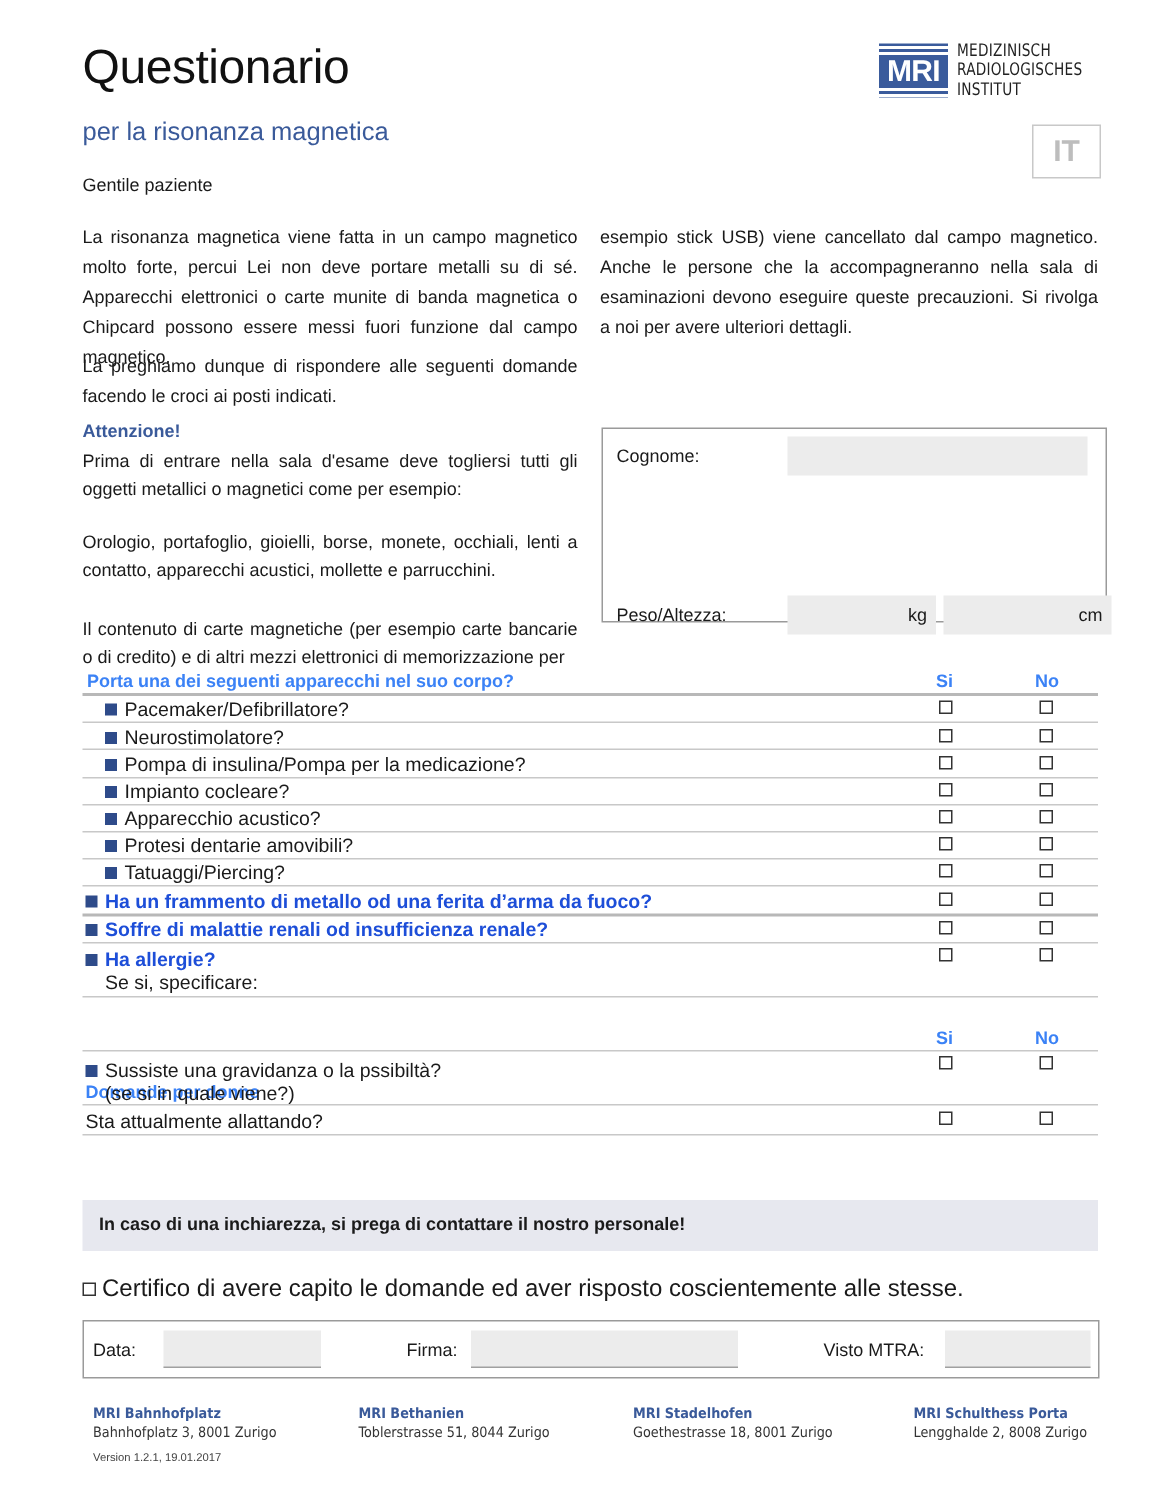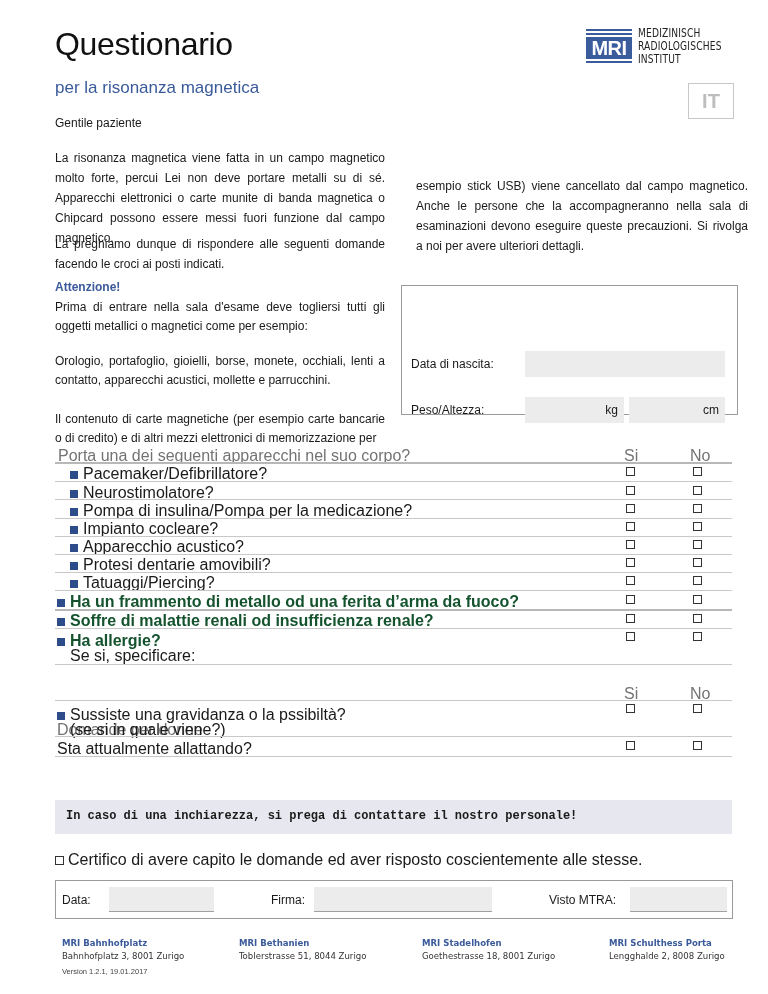--- a/index.html
+++ b/index.html
@@ -14,39 +14,39 @@
      background: repeating-linear-gradient(to bottom, #3a5b9c 0 2px, #ffffff 2px 4px); }
   .logo-mark span { position:absolute; left:0; top:9px; width:46px; text-align:center;
      font-family:"Liberation Sans", sans-serif; font-weight:bold; font-size:20px; line-height:20px; color:#ffffff;
      letter-spacing:-0.5px; background:#3a5b9c; height:19px; }
   .logo-text { position:absolute; left:52px; top:0; font-family:"DejaVu Sans Condensed","DejaVu Sans", sans-serif;
      font-size:11.5px; line-height:13px; color:#222; letter-spacing:0.2px; transform:scaleX(0.88); transform-origin:left top; }
   .lang-box { left:688px; top:83px; width:44px; height:34px; border:1px solid #c8c8c8;
      font-size:20px; font-weight:bold; color:#bdbdbd; text-align:center; line-height:34px; }
   .para { font-size:12px; line-height:20px; text-align:justify; }
   .p1 { left:55px; top:148px; width:330px; }
-  .p2 { left:416px; top:148px; width:332px;margin-top:28px; }
+  .p2 { left:400px; top:148px; width:332px; }
   .p3 { left:55px; top:234px; width:330px; }
   .att-title { left:55px; top:280px; font-size:12px; font-weight:bold; color:#3a5a9a; }
   .p4 { left:55px; top:298px; width:330px; line-height:18.5px; }
   .p5 { left:55px; top:352px; width:330px; line-height:18.5px; }
   .p6 { left:55px; top:410px; width:330px; line-height:18.5px; }
   .pform { left:401px; top:285px; width:335px; height:128px; border:1.5px solid #9a9a9a; }
   .pf-row { position:absolute; left:0; height:26px; width:100%; }
   .pf-label { position:absolute; left:9px; top:6px; font-size:12px; }
   .pf-field { position:absolute; background:#ececec; height:26px; }
   .pf-unit { position:absolute; right:6px; top:6px; font-size:12px; }
-  .qhead { font-size:16px; font-weight:normal; color:#737373; }
+  .qhead { font-size:12px; font-weight:bold; color:#3b82f6; }
   .line { position:absolute; left:55px; width:677px; height:0; border-top:1.5px solid #c8c8c8; }
   .line.dark { border-top:2px solid #b8b8b8; }
-  .qlabel { position:absolute; font-size:16px; }
-  .qlabel.bold { font-weight:bold; color:#14532d; }
+  .qlabel { position:absolute; font-size:13px; }
+  .qlabel.bold { font-weight:bold; color:#1d4ed8; }
   .bullet { display:inline-block; width:8px; height:8px; background:#2e4b8a; margin-right:5px; vertical-align:0px; }
   .cb { position:absolute; width:7px; height:7px; border:1.5px solid #333; background:#fff; }
-  .note { left:55px; top:800px; width:677px; height:34px; background:#e7e8ef;font-family:Liberation Mono, monospace; }
+  .note { left:55px; top:800px; width:677px; height:34px; background:#e7e8ef; }
   .note span { position:absolute; left:11px; top:9px; font-size:12px; font-weight:bold; }
   .cert { left:55px; top:851px; font-size:16px; }
   .cert .cb { position:relative; display:inline-block; top:0; margin-right:4px; }
   .sig { left:55px; top:880px; width:676px; height:37px; border:1.5px solid #9a9a9a; }
   .sig-label { position:absolute; top:12px; font-size:12px; }
   .sig-field { position:absolute; top:6px; height:24px; background:#ececec; border-bottom:1.5px solid #a0a0a0; }
   .foot-name { font-family:"DejaVu Sans Condensed","DejaVu Sans", sans-serif; font-size:9.5px; font-weight:bold; color:#3a5a9a; }
   .foot-addr { font-family:"DejaVu Sans Condensed","DejaVu Sans", sans-serif; font-size:9.5px; color:#333; margin-top:2px; }
   .foot { top:937px; }
   .version { left:62px; top:967px; font-size:7.5px; color:#444; }
@@ -73,30 +73,30 @@
 <div class="abs para p1">La risonanza magnetica viene fatta in un campo magnetico molto forte, percui Lei non deve portare metalli su di sé. Apparecchi elettronici o carte munite di banda magnetica o Chipcard possono essere messi fuori funzione dal campo magnetico.</div>
 <div class="abs para p2">esempio stick USB) viene cancellato dal campo magnetico. Anche le persone che la accompagneranno nella sala di esaminazioni devono eseguire queste precauzioni. Si rivolga a noi per avere ulteriori dettagli.</div>
 <div class="abs para p3">La preghiamo dunque di rispondere alle seguenti domande facendo le croci ai posti indicati.</div>
 
 <div class="abs att-title">Attenzione!</div>
 <div class="abs para p4">Prima di entrare nella sala d'esame deve togliersi tutti gli oggetti metallici o magnetici come per esempio:</div>
 <div class="abs para p5">Orologio, portafoglio, gioielli, borse, monete, occhiali, lenti a contatto, apparecchi acustici, mollette e parrucchini.</div>
 <div class="abs para p6">Il contenuto di carte magnetiche (per esempio carte bancarie o di credito) e di altri mezzi elettronici di memorizzazione per</div>
 
 <div class="abs pform">
-  <div class="pf-row" style="top:65px">
-    <span class="pf-label">Data di nascita:</span>
+  <div class="pf-row" style="top:5px">
+    <span class="pf-label">Cognome:</span>
     <div class="pf-field" style="left:123px; width:200px"></div>
   </div>
   <div class="pf-row" style="top:111px">
     <span class="pf-label">Peso/Altezza:</span>
     <div class="pf-field" style="left:123px; width:99px">
       <span class="pf-unit">kg</span>
     </div>
-    <div class="pf-field" style="left:227px; width:96px">
+    <div class="pf-field" style="left:227px; width:112px">
       <span class="pf-unit">cm</span>
     </div>
   </div>
 </div>
 
 <div class="abs qhead" style="left:58px; top:447px">Porta una dei seguenti apparecchi nel suo corpo?</div>
 <div class="abs qhead" style="left:624px; top:447px">Si</div>
 <div class="abs qhead" style="left:690px; top:447px">No</div>
 <div class="line dark" style="top:462px"></div>
 

